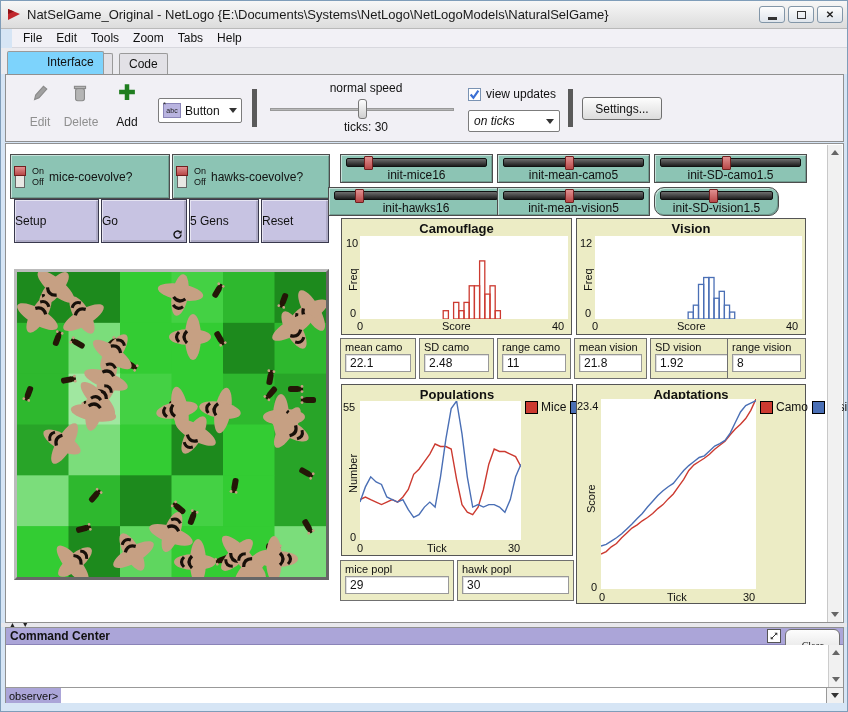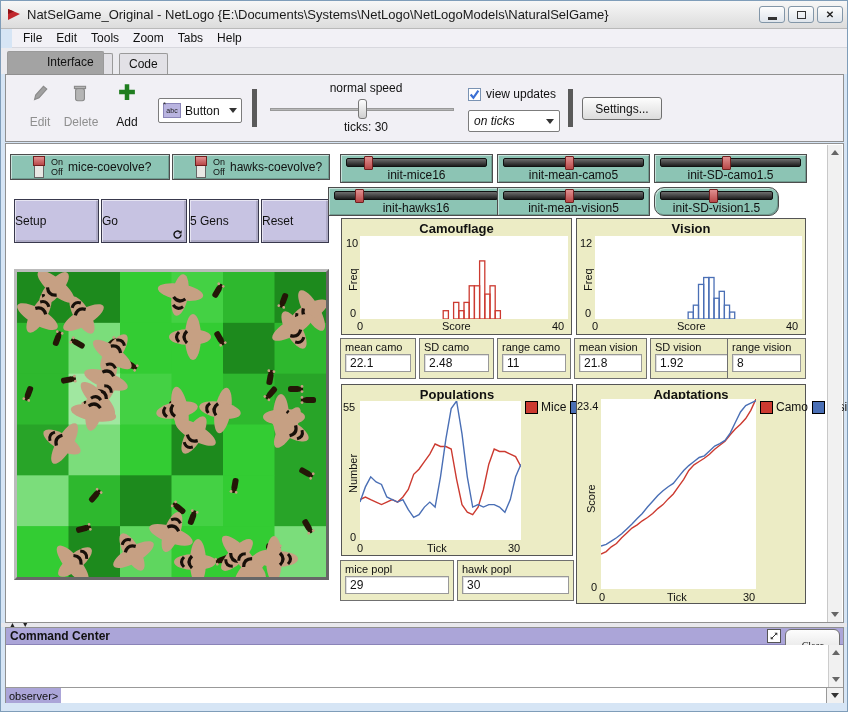--- a/index.html
+++ b/index.html
@@ -16,21 +16,21 @@
   .glyph-restore { width:9px; height:8px; border:1.5px solid #333; }
   .glyph-close { font-weight:bold; font-size:10px; }
 
   
   .menubar { position:absolute; left:11px; top:28px; width:848px; height:19px; background:#f2f1f6; border-bottom:1px solid #d8d8de; display:flex; align-items:center; gap:0; padding-left:4px; }
   .menu-item { padding:1px 7px; font-size:12px; }
 
   
   .tabstrip { position:absolute; left:0; top:47px; width:848px; height:26px; background:#ebebef; }
   .tab { position:absolute; bottom:0; border:1px solid #9a9a9a; border-bottom:none; background:#e2e1e6; padding:3px 9px; font-size:12px; border-radius:2px 2px 0 0; }
-  .tab.active { background:#a3a3a3; height:23px; z-index:2;padding-left:39px; }
+  .tab.active { background:#7dd3fc; height:23px; z-index:2;padding-left:39px; }
 
   
   .toolbar { position:absolute; left:4px; top:73px; width:839px; height:68px; background:#f1f0f5; border:1px solid #909090; }
   .tool-label { position:absolute; font-size:12px; text-align:center; }
   .disabled-text { color:#8f8f8f; }
   .sep { position:absolute; width:5px; height:38px; background:#5a5a5a; top:14px; }
   .widget-dd { position:absolute; left:152px; top:23px; width:84px; height:25px; background:#fff; border:1px solid #7c7c7c; border-radius:2px; display:flex; align-items:center; padding:0 4px; gap:4px; }
   .abc-chip { width:18px; height:15px; background:#b9b4e0; border:1px solid #8a85b8; font-size:7px; display:flex; align-items:center; justify-content:center; color:#222; position:relative; }
   .abc-chip::before { content:"*"; position:absolute; left:-1px; top:-4px; font-size:8px; color:#333; }
   .tri-down { width:0; height:0; border-left:4px solid transparent; border-right:4px solid transparent; border-top:5px solid #333; }
@@ -38,21 +38,21 @@
   .speed-thumb { position:absolute; left:352px; top:24px; width:9px; height:20px; background:linear-gradient(#fdfdfd,#cfcfcf); border:1px solid #777; border-radius:3px; }
   .checkbox { position:absolute; left:462px; top:13px; width:13px; height:13px; background:#fff; border:1px solid #7a93b3; display:flex; align-items:center; justify-content:center; }
   .checkbox svg { display:block; }
   .updates-dd { position:absolute; left:462px; top:35px; width:92px; height:22px; background:#fff; border:1px solid #7c7c7c; border-radius:2px; display:flex; align-items:center; justify-content:space-between; padding:0 5px; }
   .settings-btn { position:absolute; left:576px; top:22px; width:80px; height:23px; border:1px solid #707070; border-radius:3px; background:linear-gradient(#fdfdfd,#dcdcdc); font-size:12px; display:flex; align-items:center; justify-content:center; }
 
   
   .iface { position:absolute; left:4px; top:142px; width:839px; height:480px; background:#ffffff; border:1px solid #909090; }
 
   
-  .switch { position:absolute; height:26px; background:#8cc4b4; border:1px solid #4d4d4d; box-shadow:inset 1px 1px 0 rgba(255,255,255,.5), inset -1px -1px 0 rgba(0,0,0,.2); display:flex; align-items:center; padding-left:21px; }
+  .switch { position:absolute; height:45px; background:#8cc4b4; border:1px solid #4d4d4d; box-shadow:inset 1px 1px 0 rgba(255,255,255,.5), inset -1px -1px 0 rgba(0,0,0,.2); display:flex; align-items:center; padding-left:2px; }
   .toggle { width:15px; height:24px; margin-right:4px; position:relative; }
   .toggle .slot { position:absolute; left:2px; top:1px; width:10px; height:22px; background:#e8e8e4; border:1px solid #666; }
   .toggle .knob { position:absolute; left:1px; top:1px; width:12px; height:10px; background:linear-gradient(#e09090,#b84848); border:1px solid #702020; }
   .onoff { font-size:9px; line-height:1.15; margin-right:5px; }
   .switch .lbl { font-size:12px; }
 
   .nl-btn { position:absolute; height:44px; background:#c7c3e2; border:1px solid #39394d; box-shadow:inset 1px 1px 0 rgba(255,255,255,.55), inset -2px -2px 0 rgba(0,0,0,.12); display:flex; align-items:center; font-size:12px; }
   .forever { position:absolute; right:3px; bottom:2px; }
 
   .slider-w { position:absolute; height:29px; background:#8cc4b4; border:1px solid #4d4d4d; box-shadow:inset 1px 1px 0 rgba(255,255,255,.5), inset -1px -1px 0 rgba(0,0,0,.2); padding:3px 5px 0 5px; }

